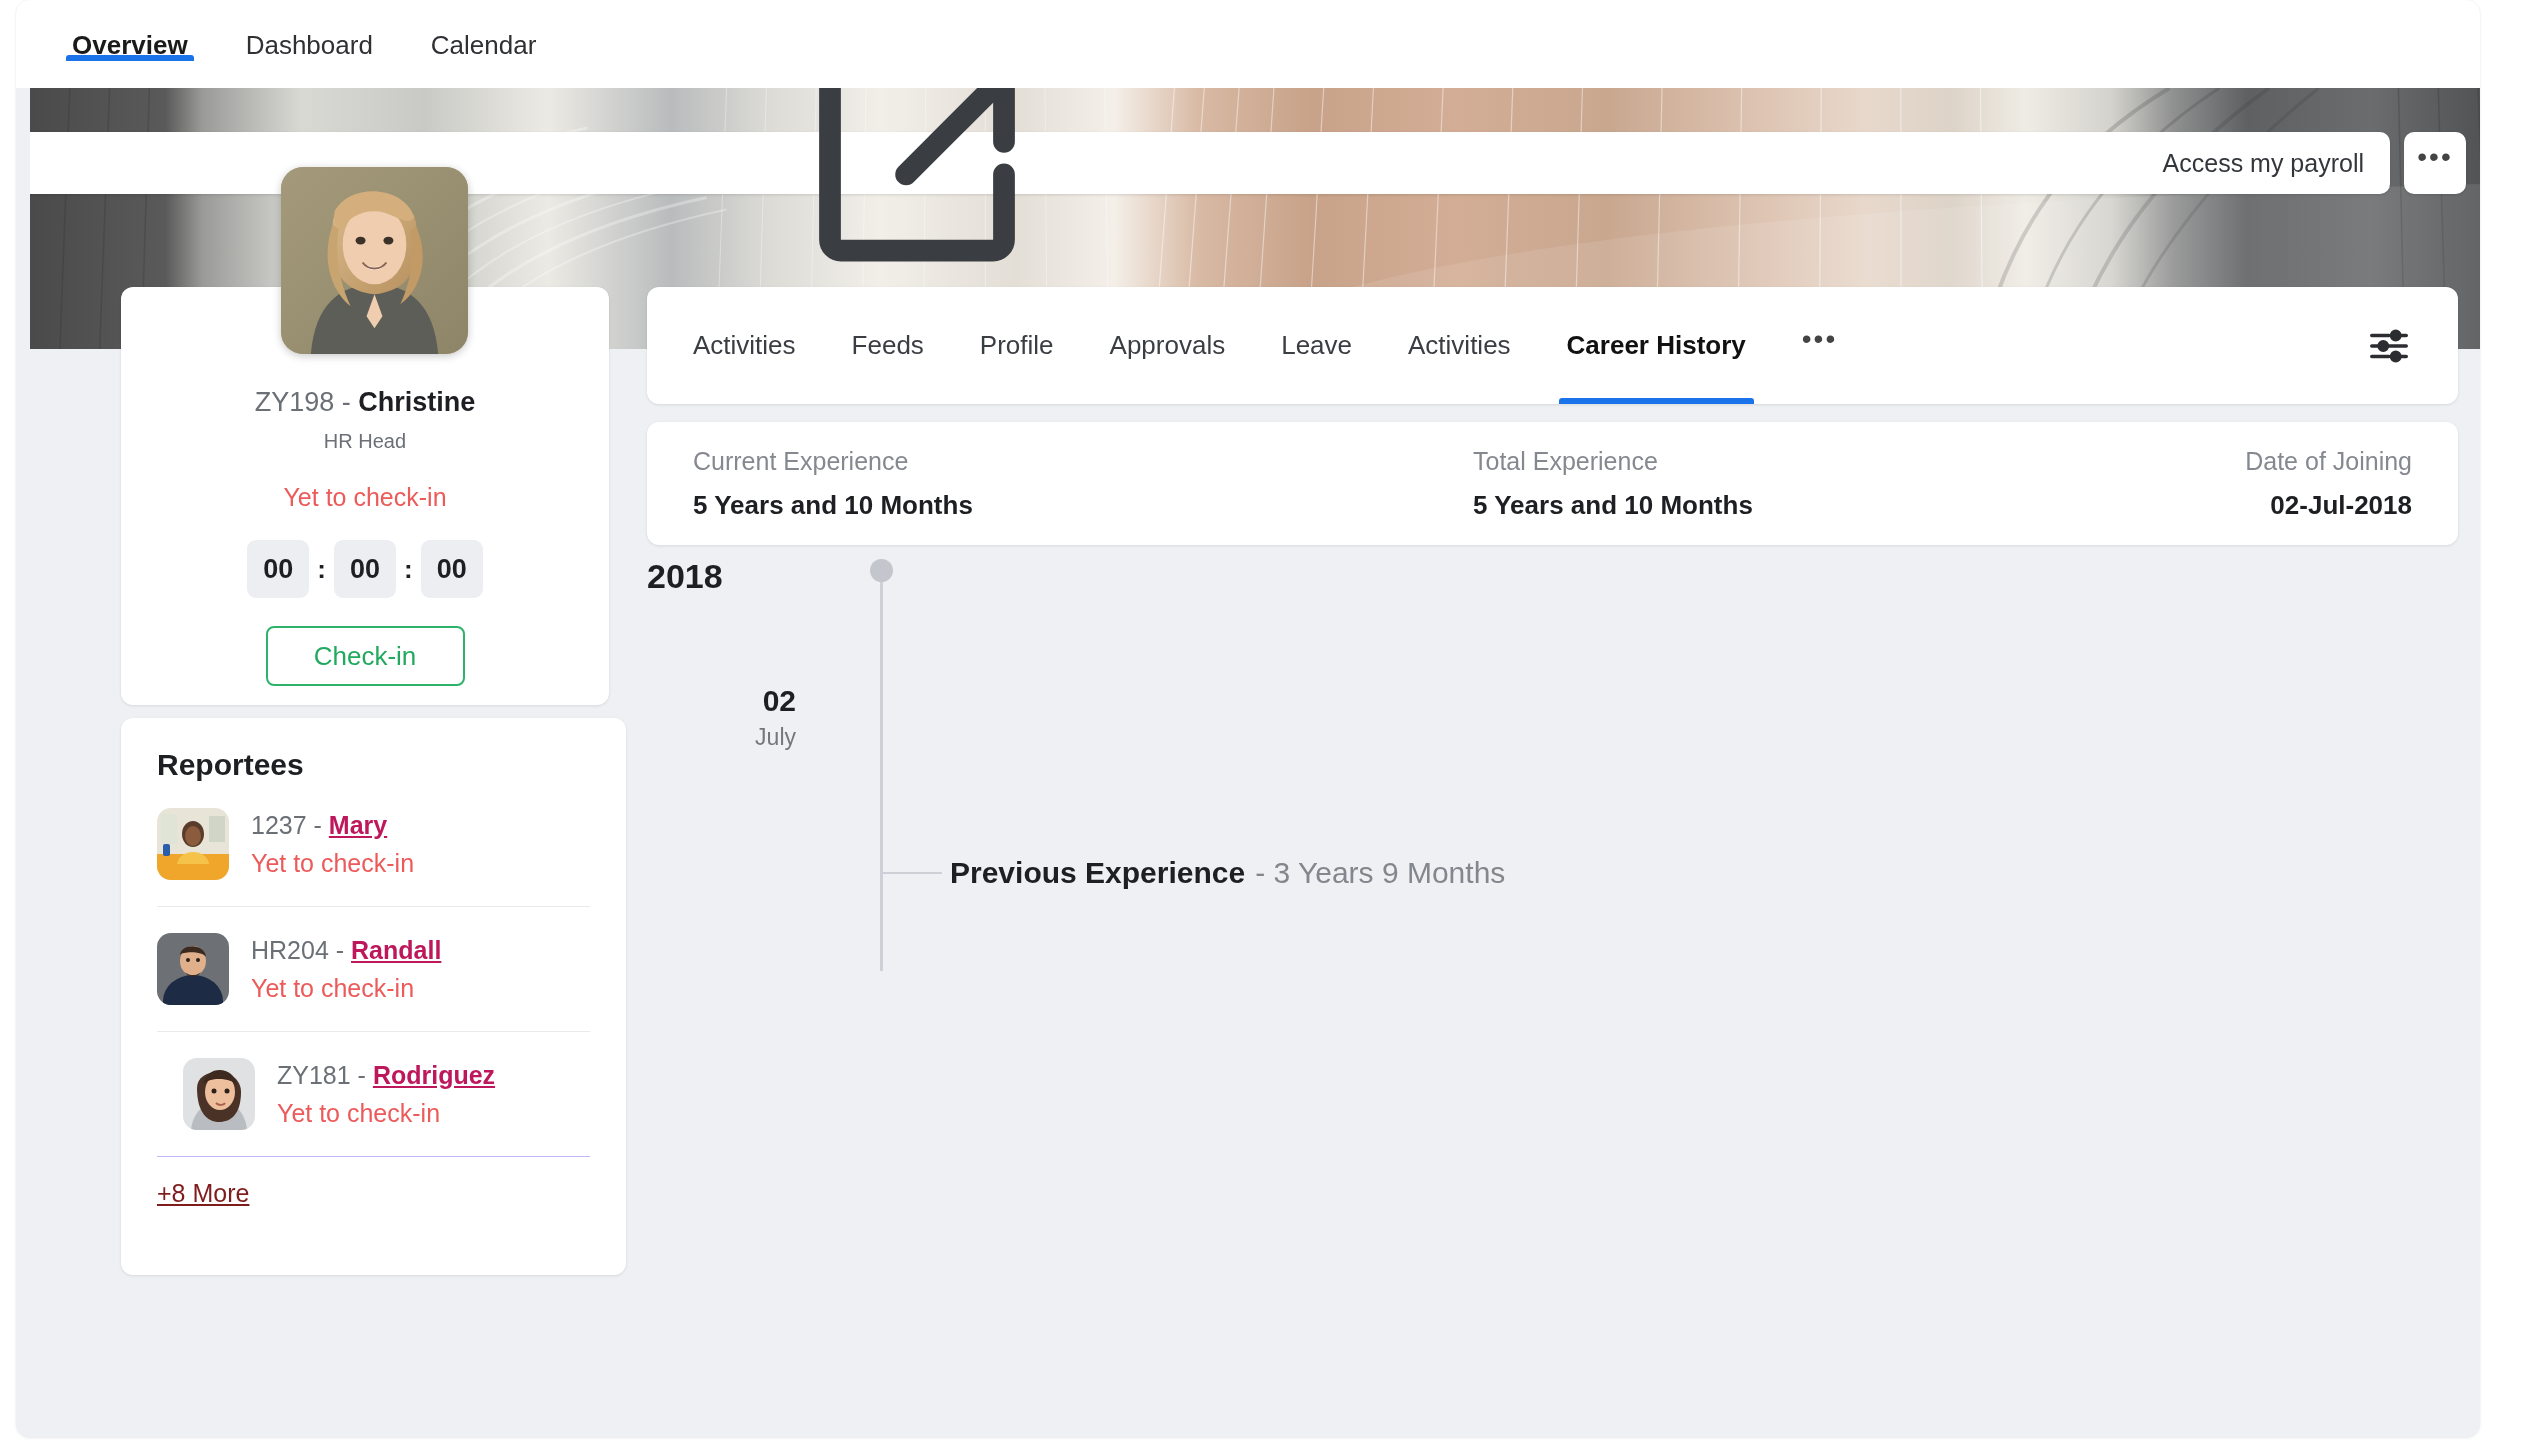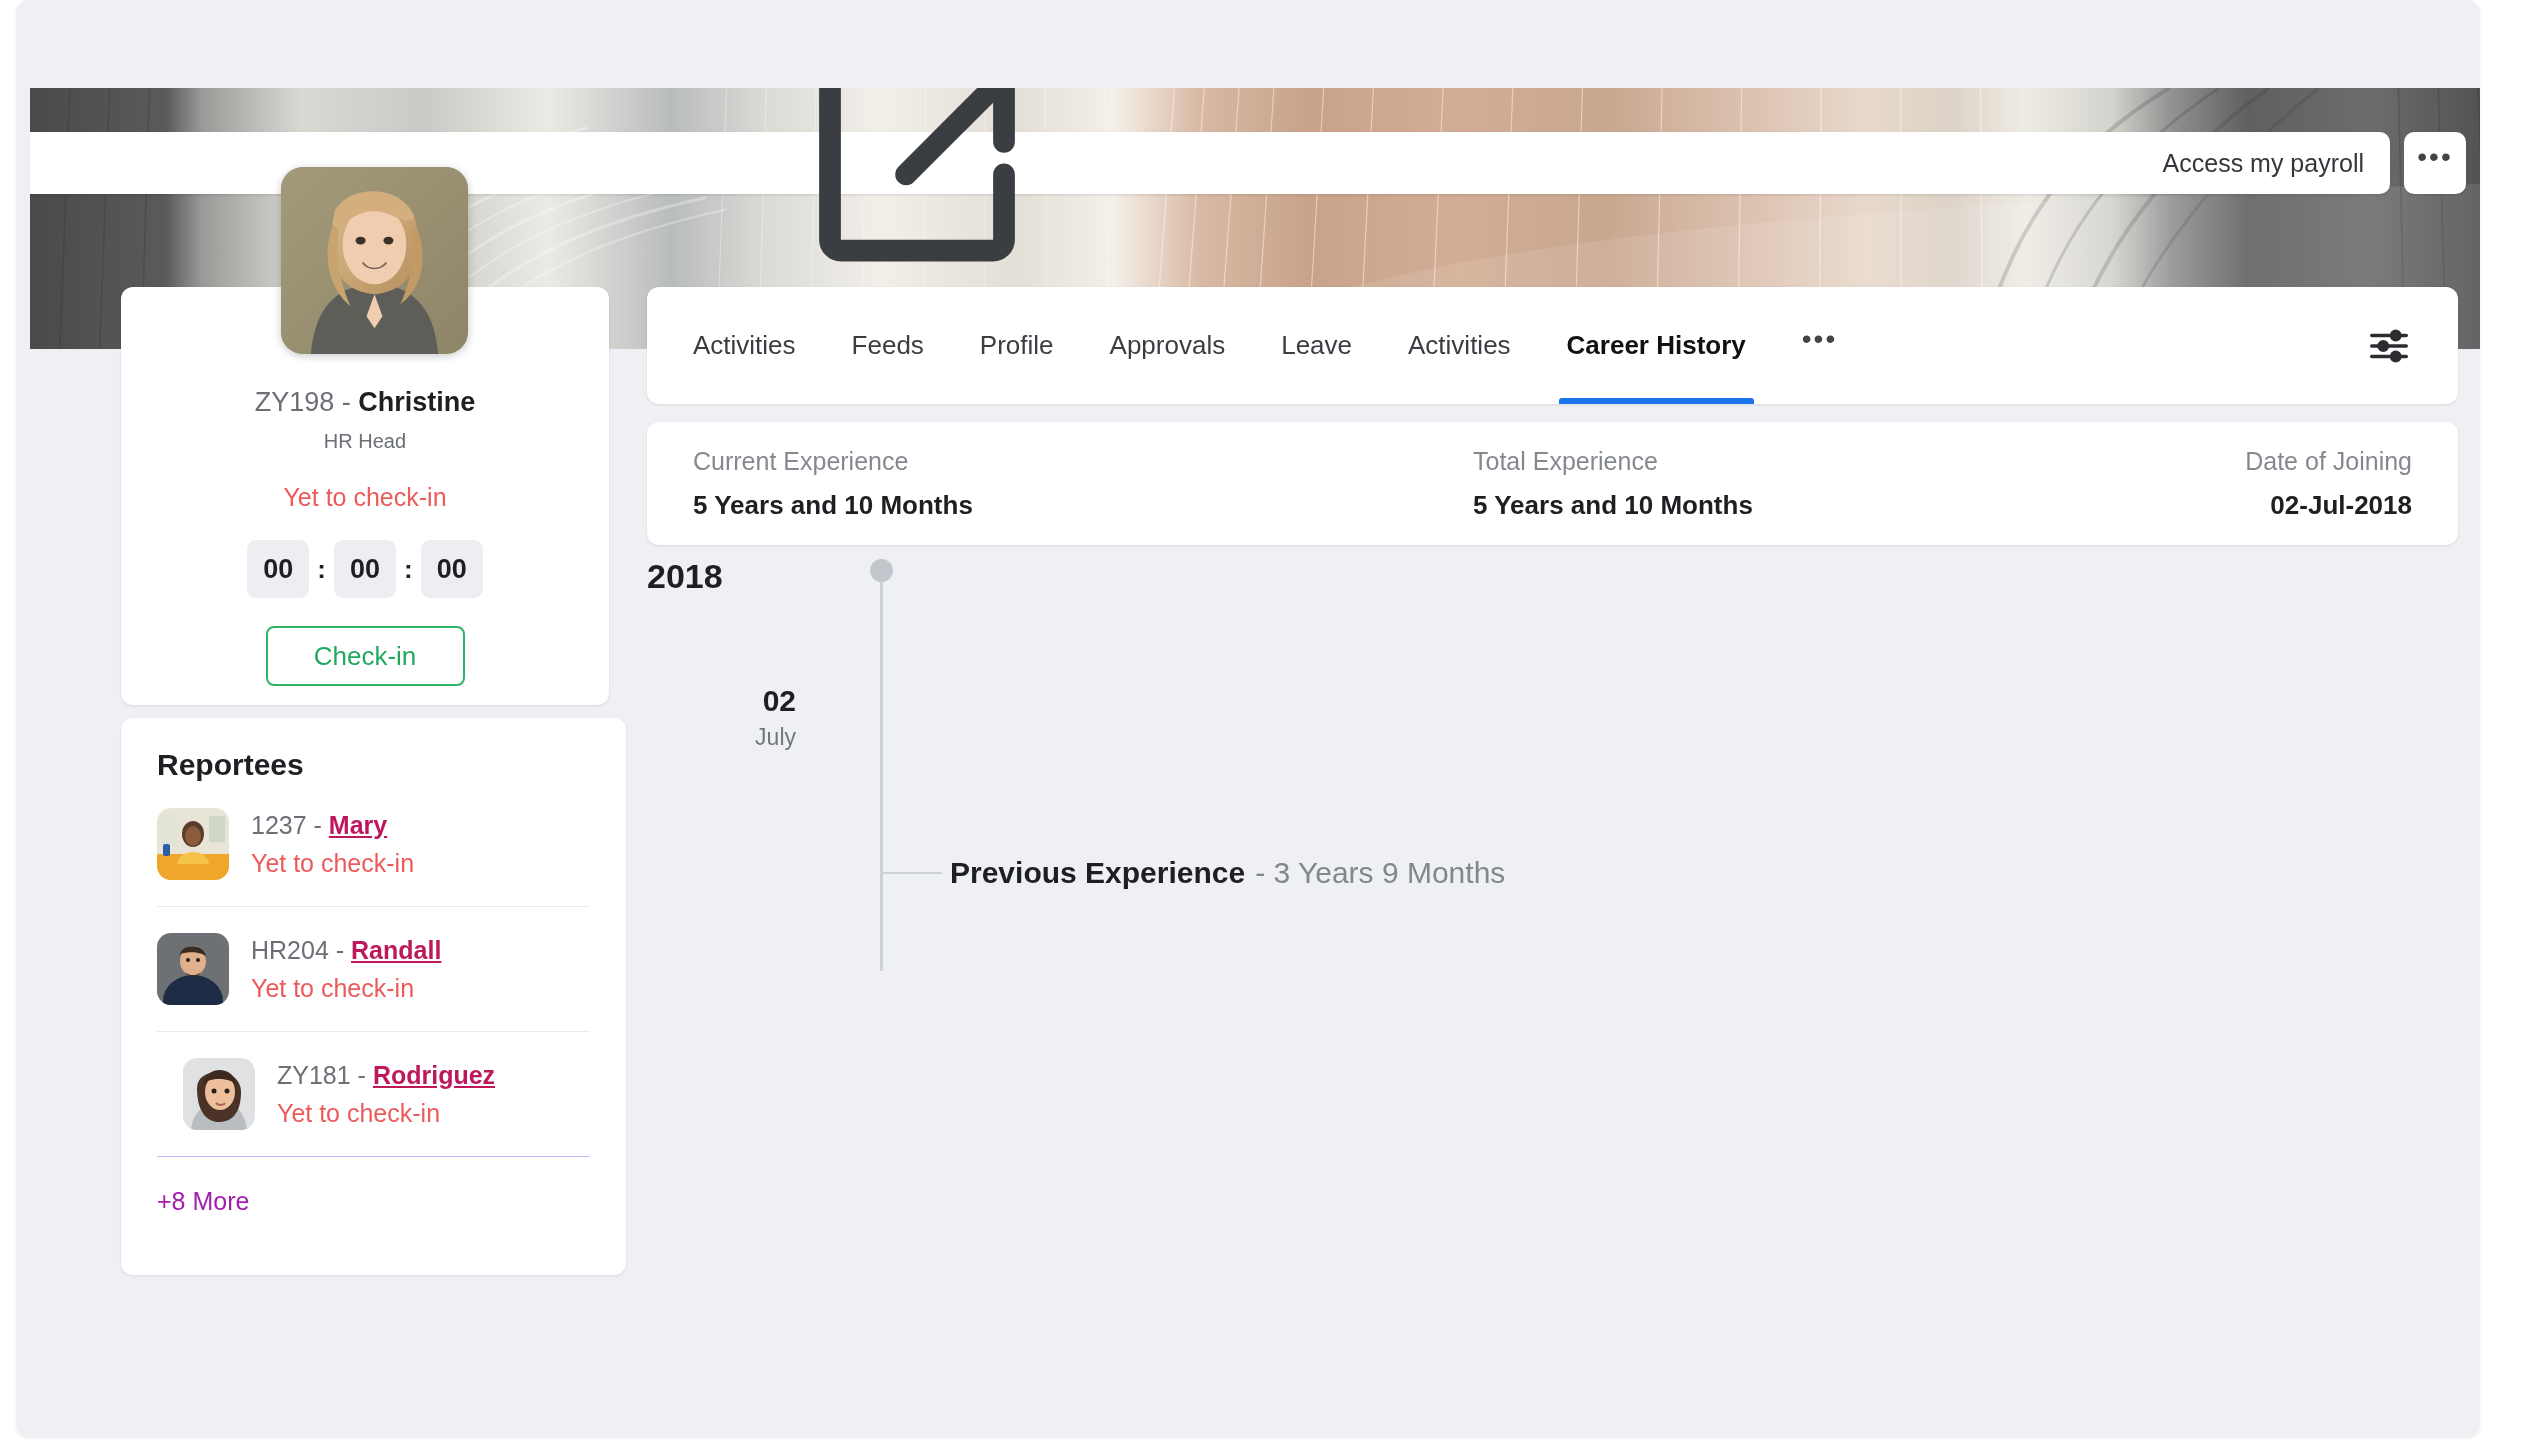--- a/index.html
+++ b/index.html
@@ -130,21 +130,21 @@
     display: flex; align-items: center; gap: 22px;
     padding: 26px 0 26px 0;
     border-bottom: 1px solid #e8eaee;
   }
   .reportee:last-of-type { border-bottom: 1px solid #c4b5fd; padding-left: 26px; }
   .r-avatar { width: 72px; height: 72px; border-radius: 14px; overflow: hidden; flex: none; }
   .r-avatar svg { display: block; width: 72px; height: 72px; }
   .r-name { font-size: 25px; color: #6b6f76; }
   .r-name b { color: #be185d; font-weight: bold; text-decoration: underline; }
   .r-status { font-size: 25px; color: #ec5a5a; margin-top: 9px; }
-  .more-link { display: inline-block; margin-top: 30px; font-size: 25px; color: #a21caf; cursor: pointer; }
+  .more-link { display: inline-block; margin-top: 22px; font-size: 25px; color: #7f1d1d; cursor: pointer; text-decoration: underline; }
 
   
   .tabs-card {
     position: absolute; left: 631px; top: 287px;
     width: 1811px; height: 117px;
     background: #fff; border-radius: 12px;
     box-shadow: 0 1px 3px rgba(0,0,0,0.10);
     z-index: 3;
   }
   .inner-tabs { position: absolute; left: 46px; top: 0; display: flex; height: 117px; align-items: center; }
@@ -216,20 +216,27 @@
   .prev-exp { position: absolute; left: 235px; top: 299px; display: flex; align-items: center; }
   .prev-connector { width: 60px; height: 2px; background: #cdd1d7; }
   .prev-label { font-size: 30px; font-weight: bold; color: #1d1f23; margin-left: 8px; white-space: nowrap; }
   .prev-dur { font-size: 30px; color: #83878d; margin-left: 10px; white-space: nowrap; }
 </style>
 </head>
 <body>
 
 <div class="page">
 
+  <div class="topbar">
+    <div class="toptabs">
+      <div class="toptab active">Overview</div>
+      <div class="toptab">Dashboard</div>
+      <div class="toptab">Calendar</div>
+    </div>
+  </div>
 
   <div class="banner">
     <svg viewBox="0 0 2476 262" preserveAspectRatio="none">
       <defs>
         <linearGradient id="g1" x1="0" y1="0" x2="1" y2="0">
           <stop offset="0" stop-color="#4a4a4a"></stop>
           <stop offset="0.055" stop-color="#5a5a5a"></stop>
           <stop offset="0.07" stop-color="#9a9a98"></stop>
           <stop offset="0.11" stop-color="#d9d9d4"></stop>
           <stop offset="0.16" stop-color="#c9cac6"></stop>

